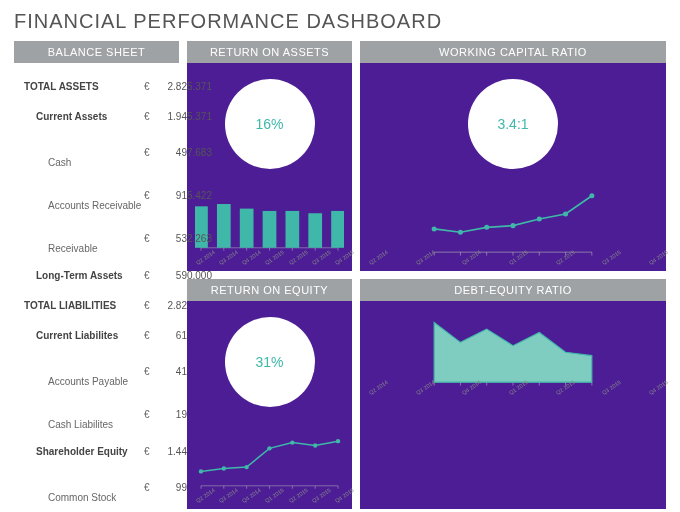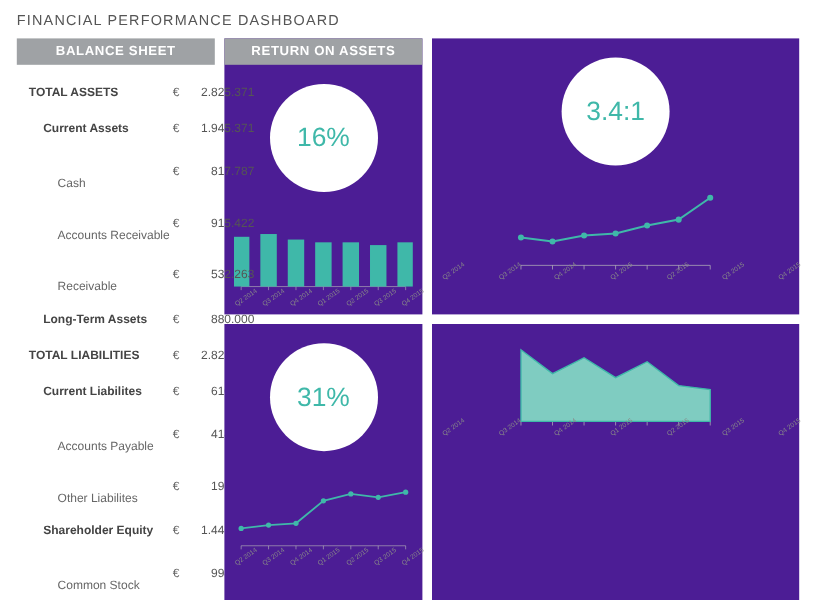--- a/index.html
+++ b/index.html
@@ -6,21 +6,21 @@
   body {
     font-family: "Segoe UI", Arial, sans-serif;
     background: #ffffff;
     width: 680px;
     height: 512px;
     overflow: hidden;
     color: #333;
   }
   .dashboard { padding: 10px 14px; }
   .title {
-    font-size: 12px;
+    font-size: 20px;
     letter-spacing: 1px;
     color: #555;
     font-weight: 400;
     margin-bottom: 8px;
   }
   .grid {
     display: grid;
     grid-template-columns: 165px 165px 1fr;
     grid-template-rows: 230px 230px;
     gap: 8px;
@@ -30,42 +30,42 @@
     display: flex;
     flex-direction: column;
   }
   .card-header {
     background: #9fa2a5;
     color: #fff;
     text-align: center;
     font-size: 11px;
     letter-spacing: 0.5px;
     padding: 5px 2px;
-    font-weight: 700;
+    font-weight: 400;
   }
   .card-body {
     flex: 1;
     display: flex;
     flex-direction: column;
     align-items: center;
     padding: 8px 8px 4px 8px;
   }
   .big-circle {
     width: 90px;
     height: 90px;
     border-radius: 50%;
     background: #fff;
     display: flex;
     align-items: center;
     justify-content: center;
     margin: 8px 0 10px 0;
   }
   .big-number {
     color: #3fb8a9;
-    font-size: 22px;
+    font-size: 14px;
     font-weight: 400;
   }
   .mini-chart {
     width: 100%;
     height: 80px;
   }
   .mini-axis {
     display: flex;
     justify-content: space-between;
     width: 100%;
@@ -139,20 +139,21 @@
             <span>Q4 2014</span>
             <span>Q1 2015</span>
             <span>Q2 2015</span>
             <span>Q3 2015</span>
             <span>Q4 2015</span>
           </div>
       </div>
     </div>
 
     <div class="card">
+      <div class="card-header">WORKING CAPITAL RATIO</div>
       <div class="card-body">
         <div class="big-circle">
           <div class="big-number">3.4:1</div>
         </div>
         <svg class="mini-chart" id="chart-wcr" viewBox="0 0 150 70">
             <line x1="6" y1="64" x2="144" y2="64" stroke="#bbb" stroke-width="0.5"></line>
             <line x1="6" y1="64" x2="6" y2="67" stroke="#bbb" stroke-width="0.5"></line>
             <line x1="29" y1="64" x2="29" y2="67" stroke="#bbb" stroke-width="0.5"></line>
             <line x1="52" y1="64" x2="52" y2="67" stroke="#bbb" stroke-width="0.5"></line>
             <line x1="75" y1="64" x2="75" y2="67" stroke="#bbb" stroke-width="0.5"></line>
@@ -213,21 +214,21 @@
               <rect x="51.75" y="8.666666666666666" width="6.5" height="9.333333333333334" fill="#3fb8a9"></rect>
               <rect x="61.75" y="7.333333333333334" width="6.5" height="10.666666666666666" fill="#3fb8a9"></rect>
               <rect x="71.75" y="6" width="6.5" height="12" fill="#3fb8a9"></rect>
               <rect x="81.75" y="4.666666666666666" width="6.5" height="13.333333333333334" fill="#3fb8a9"></rect>
               <rect x="91.75" y="2" width="6.5" height="16" fill="#3fb8a9"></rect>
             </svg>
           </div>
           <div class="bal-row">
             <div class="bal-label indent2">Cash</div>
             <div class="bal-cur">€</div>
-            <div class="bal-val">817.787</div>
+            <div class="bal-val">497.683</div>
             <svg class="bal-spark" viewBox="0 0 100 18">
               <rect x="1.75" y="11.142857142857142" width="6.5" height="6.857142857142857" fill="#3fb8a9"></rect>
               <rect x="11.75" y="15.714285714285715" width="6.5" height="2.2857142857142856" fill="#3fb8a9"></rect>
               <rect x="21.75" y="13.428571428571429" width="6.5" height="4.571428571428571" fill="#3fb8a9"></rect>
               <rect x="31.75" y="6.571428571428571" width="6.5" height="11.428571428571429" fill="#3fb8a9"></rect>
               <rect x="41.75" y="13.428571428571429" width="6.5" height="4.571428571428571" fill="#3fb8a9"></rect>
               <rect x="51.75" y="11.142857142857142" width="6.5" height="6.857142857142857" fill="#3fb8a9"></rect>
               <rect x="61.75" y="15.714285714285715" width="6.5" height="2.2857142857142856" fill="#3fb8a9"></rect>
               <rect x="71.75" y="4.2857142857142865" width="6.5" height="13.714285714285714" fill="#3fb8a9"></rect>
               <rect x="81.75" y="8.857142857142858" width="6.5" height="9.142857142857142" fill="#3fb8a9"></rect>
@@ -264,21 +265,21 @@
               <rect x="51.75" y="9.272727272727273" width="6.5" height="8.727272727272727" fill="#3fb8a9"></rect>
               <rect x="61.75" y="7.818181818181818" width="6.5" height="10.181818181818182" fill="#3fb8a9"></rect>
               <rect x="71.75" y="6.363636363636363" width="6.5" height="11.636363636363637" fill="#3fb8a9"></rect>
               <rect x="81.75" y="4.909090909090908" width="6.5" height="13.090909090909092" fill="#3fb8a9"></rect>
               <rect x="91.75" y="2" width="6.5" height="16" fill="#3fb8a9"></rect>
             </svg>
           </div>
           <div class="bal-row">
             <div class="bal-label semi indent1">Long-Term Assets</div>
             <div class="bal-cur">€</div>
-            <div class="bal-val">880.000</div>
+            <div class="bal-val">590.000</div>
             <svg class="bal-spark" viewBox="0 0 100 18">
               <rect x="1.75" y="13.2" width="6.5" height="4.8" fill="#3fb8a9"></rect>
               <rect x="11.75" y="13.2" width="6.5" height="4.8" fill="#3fb8a9"></rect>
               <rect x="21.75" y="11.6" width="6.5" height="6.4" fill="#3fb8a9"></rect>
               <rect x="31.75" y="11.6" width="6.5" height="6.4" fill="#3fb8a9"></rect>
               <rect x="41.75" y="10" width="6.5" height="8" fill="#3fb8a9"></rect>
               <rect x="51.75" y="8.4" width="6.5" height="9.6" fill="#3fb8a9"></rect>
               <rect x="61.75" y="6.800000000000001" width="6.5" height="11.2" fill="#3fb8a9"></rect>
               <rect x="71.75" y="5.199999999999999" width="6.5" height="12.8" fill="#3fb8a9"></rect>
               <rect x="81.75" y="3.5999999999999996" width="6.5" height="14.4" fill="#3fb8a9"></rect>
@@ -330,21 +331,21 @@
               <rect x="31.75" y="10" width="6.5" height="8" fill="#3fb8a9"></rect>
               <rect x="41.75" y="10" width="6.5" height="8" fill="#3fb8a9"></rect>
               <rect x="51.75" y="8.4" width="6.5" height="9.6" fill="#3fb8a9"></rect>
               <rect x="61.75" y="6.800000000000001" width="6.5" height="11.2" fill="#3fb8a9"></rect>
               <rect x="71.75" y="5.199999999999999" width="6.5" height="12.8" fill="#3fb8a9"></rect>
               <rect x="81.75" y="3.5999999999999996" width="6.5" height="14.4" fill="#3fb8a9"></rect>
               <rect x="91.75" y="2" width="6.5" height="16" fill="#3fb8a9"></rect>
             </svg>
           </div>
           <div class="bal-row">
-            <div class="bal-label indent2">Other Liabilites</div>
+            <div class="bal-label indent2">Cash Liabilites</div>
             <div class="bal-cur">€</div>
             <div class="bal-val">191.941</div>
             <svg class="bal-spark" viewBox="0 0 100 18">
               <rect x="1.75" y="14.444444444444445" width="6.5" height="3.5555555555555554" fill="#3fb8a9"></rect>
               <rect x="11.75" y="12.666666666666668" width="6.5" height="5.333333333333333" fill="#3fb8a9"></rect>
               <rect x="21.75" y="12.666666666666668" width="6.5" height="5.333333333333333" fill="#3fb8a9"></rect>
               <rect x="31.75" y="10.88888888888889" width="6.5" height="7.111111111111111" fill="#3fb8a9"></rect>
               <rect x="41.75" y="9.11111111111111" width="6.5" height="8.88888888888889" fill="#3fb8a9"></rect>
               <rect x="51.75" y="9.11111111111111" width="6.5" height="8.88888888888889" fill="#3fb8a9"></rect>
               <rect x="61.75" y="7.333333333333334" width="6.5" height="10.666666666666666" fill="#3fb8a9"></rect>
@@ -401,20 +402,21 @@
               <rect x="61.75" y="7.333333333333334" width="6.5" height="10.666666666666666" fill="#3fb8a9"></rect>
               <rect x="71.75" y="6" width="6.5" height="12" fill="#3fb8a9"></rect>
               <rect x="81.75" y="4.666666666666666" width="6.5" height="13.333333333333334" fill="#3fb8a9"></rect>
               <rect x="91.75" y="2" width="6.5" height="16" fill="#3fb8a9"></rect>
             </svg>
           </div>
         </div>
     </div>
 
     <div class="card">
+      <div class="card-header">RETURN ON EQUITY</div>
       <div class="card-body">
         <div class="big-circle">
           <div class="big-number">31%</div>
         </div>
         <svg class="mini-chart" id="chart-roe" viewBox="0 0 150 70">
             <line x1="6" y1="64" x2="144" y2="64" stroke="#bbb" stroke-width="0.5"></line>
             <line x1="6" y1="64" x2="6" y2="67" stroke="#bbb" stroke-width="0.5"></line>
             <line x1="29" y1="64" x2="29" y2="67" stroke="#bbb" stroke-width="0.5"></line>
             <line x1="52" y1="64" x2="52" y2="67" stroke="#bbb" stroke-width="0.5"></line>
             <line x1="75" y1="64" x2="75" y2="67" stroke="#bbb" stroke-width="0.5"></line>
@@ -436,20 +438,21 @@
             <span>Q4 2014</span>
             <span>Q1 2015</span>
             <span>Q2 2015</span>
             <span>Q3 2015</span>
             <span>Q4 2015</span>
           </div>
       </div>
     </div>
 
     <div class="card">
+      <div class="card-header">DEBT-EQUITY RATIO</div>
       <div class="card-body">
         <svg class="mini-chart" id="chart-der" viewBox="0 0 150 70">
             <line x1="6" y1="64" x2="144" y2="64" stroke="#bbb" stroke-width="0.5"></line>
             <line x1="6" y1="64" x2="6" y2="67" stroke="#bbb" stroke-width="0.5"></line>
             <line x1="29" y1="64" x2="29" y2="67" stroke="#bbb" stroke-width="0.5"></line>
             <line x1="52" y1="64" x2="52" y2="67" stroke="#bbb" stroke-width="0.5"></line>
             <line x1="75" y1="64" x2="75" y2="67" stroke="#bbb" stroke-width="0.5"></line>
             <line x1="98" y1="64" x2="98" y2="67" stroke="#bbb" stroke-width="0.5"></line>
             <line x1="121" y1="64" x2="121" y2="67" stroke="#bbb" stroke-width="0.5"></line>
             <line x1="144" y1="64" x2="144" y2="67" stroke="#bbb" stroke-width="0.5"></line>

